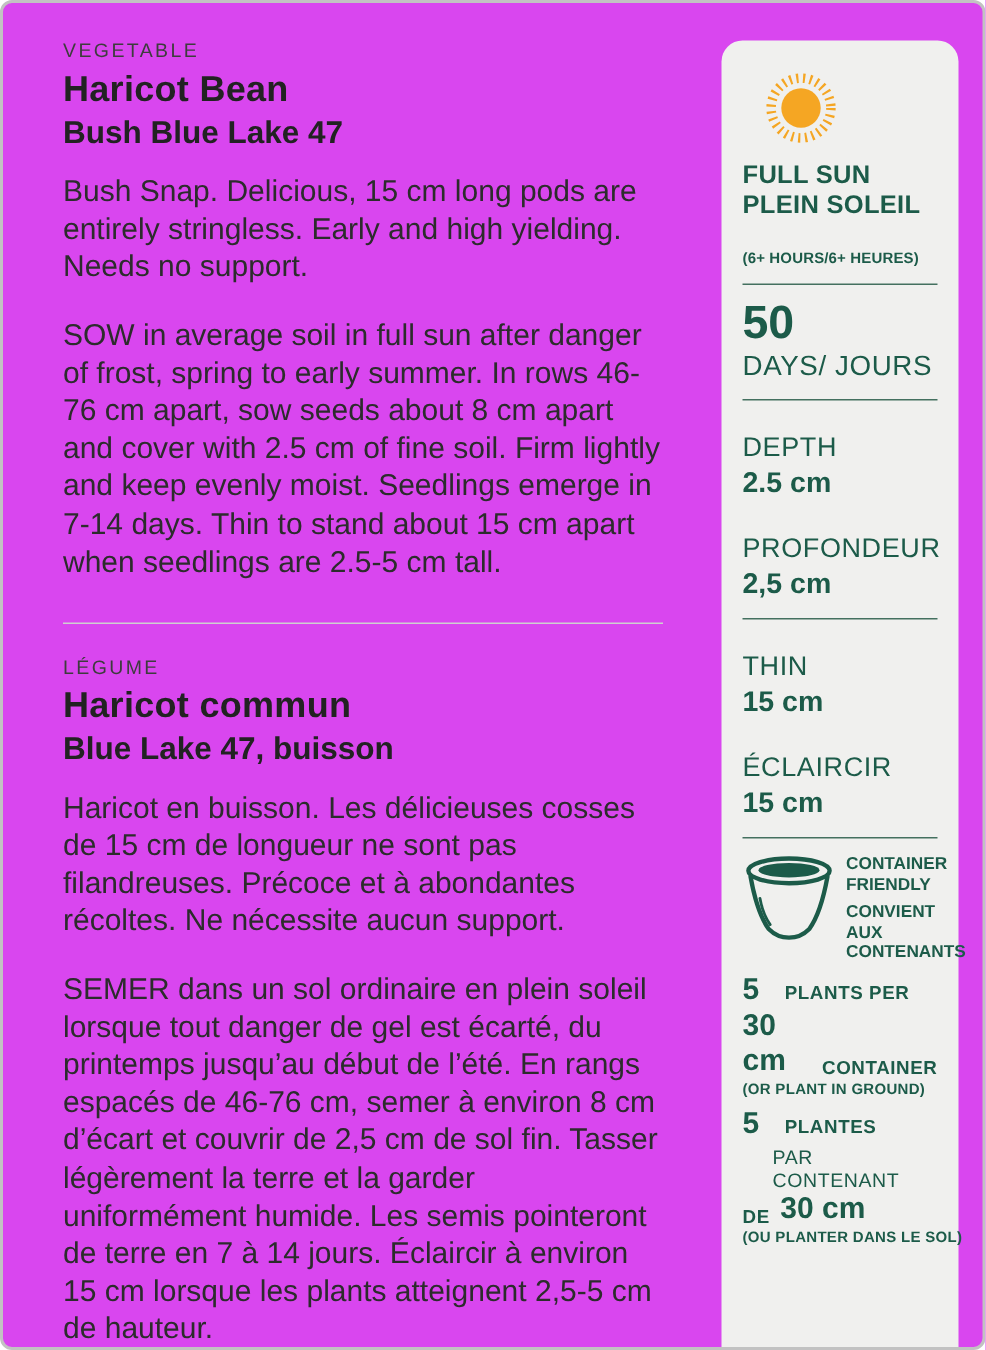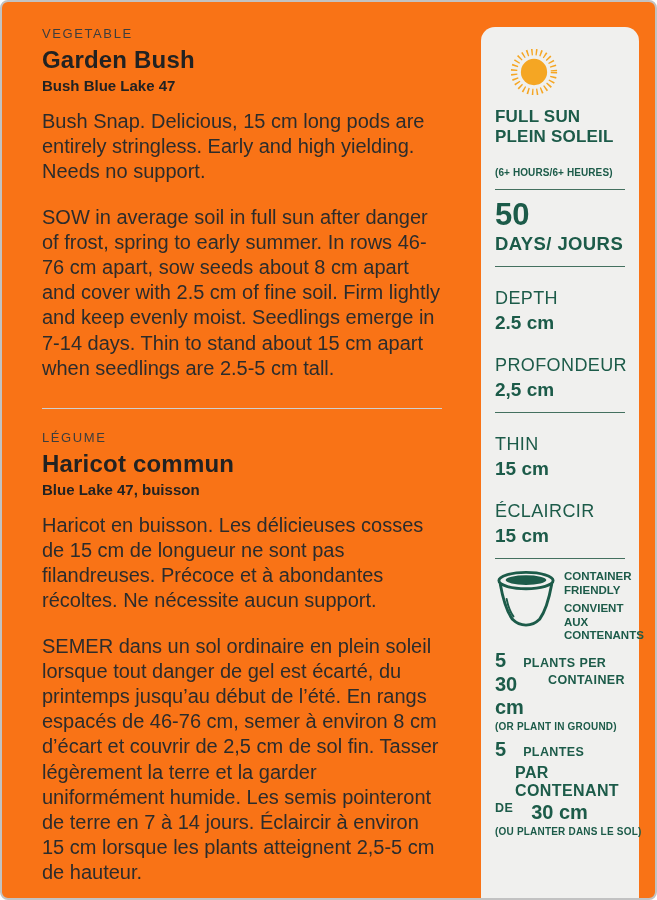--- a/index.html
+++ b/index.html
@@ -2,67 +2,67 @@
 <html style="--green: #1c5b49; --orange: #f5a623; --panel_bg: #f0f0ee; --ink: #2c2c2c; --divider: #cfcfcf; --card_border: #c2c2c2; --sidebar_rule: #44705f;"><head>
 <meta charset="utf-8">
 <style>
   :root{
     --green:#1c5b49; --orange:#f5a623; --panel_bg:#f0f0ee; --ink:#2c2c2c;
     --divider:#cfcfcf; --card_border:#c2c2c2; --sidebar_rule:#44705f;
   }
   *{box-sizing:border-box;}
   body{margin:0;background:#ffffff;font-family:"Liberation Sans",sans-serif;}
   .card{position:relative;width:657px;height:900px;border:2px solid var(--card_border);
-        border-radius:8px;background:#f97316;overflow:hidden;}
+        border-radius:8px;background:#d946ef;overflow:hidden;}
 
   
   .left-col{position:absolute;left:40px;top:24px;width:400px;color:var(--ink);}
   .category{font-size:13px;letter-spacing:1.6px;color:#3d3d3d;}
   .title{font-size:24px;font-weight:bold;margin:5px 0 3px;letter-spacing:0.2px;color:#222;}
-  .variety{font-size:15px;font-weight:bold;color:#222;}
+  .variety{font-size:21px;font-weight:bold;color:#222;}
   .para{font-size:20px;line-height:1.26;margin-top:15px;}
   .section-divider{border:none;border-top:1.5px solid var(--divider);margin:27px 0 21px;}
 
   
   .right-col{position:absolute;top:25px;right:16px;width:158px;}
   .panel{background:var(--panel_bg);border-radius:14px;height:892px;padding:14px 14px 0;color:var(--green);}
   .sun-wrap{margin:2px 0 6px 10px;width:58px;height:58px;}
   .sun-title{font-size:17px;font-weight:bold;line-height:1.18;letter-spacing:0.2px;}
   .sun-hours{font-size:10px;font-weight:bold;margin-top:20px;letter-spacing:0.1px;white-space:nowrap;}
   .rule{border:none;border-top:1.5px solid var(--sidebar_rule);margin:11px 0 9px;}
   .days-value{font-size:31px;font-weight:bold;line-height:1;}
-  .days-label{font-size:18.5px;margin-top:3px;letter-spacing:0.4px;font-weight:bold;}
+  .days-label{font-size:18.5px;margin-top:3px;letter-spacing:0.4px;}
   .spec-label{font-size:18px;letter-spacing:0.4px;margin-top:21px;}
   .spec-label:first-child{margin-top:2px;}
   .spec-value{font-size:19px;font-weight:bold;margin-top:3px;}
   .container-head{display:flex;gap:7px;align-items:flex-start;margin-top:2px;}
   .pot-wrap{width:62px;height:60px;flex:none;}
   .badges{font-size:11.5px;font-weight:bold;line-height:1.18;padding-top:2px;}
   .badge2{margin-top:5px;}
   .qty-row{display:flex;align-items:baseline;gap:17px;margin-top:6px;}
-  .size-row{display:flex;align-items:flex-start;gap:18px;margin-top:1px;}
+  .size-row{display:flex;align-items:flex-end;gap:7px;margin-top:1px;}
   .qty{font-size:20px;font-weight:bold;}
   .qty-label{font-size:12.5px;font-weight:bold;letter-spacing:0.4px;}
-  .full-label{font-size:16px;font-weight:bold;letter-spacing:0.4px;margin-top:3px;padding-left:20px;}
+  .full-label{font-size:13px;font-weight:normal;letter-spacing:0.4px;margin-top:3px;padding-left:20px;}
   .note{font-size:10px;font-weight:bold;letter-spacing:0.2px;margin-top:2px;white-space:nowrap;}
 
   
   .footer{margin-top:31px;padding-left:12px;color:#1c1c1c;}
   .brand{font-size:22px;font-weight:bold;letter-spacing:0.2px;}
   .footer-line{font-size:14px;font-weight:bold;margin-top:2px;line-height:1.2;}
 </style>
 </head>
 <body>
 
 <div class="card">
 
   <div class="left-col">
     <section>
       <div class="category">VEGETABLE</div>
-      <div class="title">Garden Bush</div>
+      <div class="title">Haricot Bean</div>
       <div class="variety">Bush Blue Lake 47</div>
       <p class="para">Bush Snap. Delicious, 15 cm long pods are entirely stringless. Early and high yielding. Needs no support.</p>
       <p class="para">SOW in average soil in full sun after danger of frost, spring to early summer. In rows 46-76 cm apart, sow seeds about 8 cm apart and cover with 2.5 cm of fine soil. Firm lightly and keep evenly moist. Seedlings emerge in 7-14 days. Thin to stand about 15 cm apart when seedlings are 2.5-5 cm tall.</p>
     </section>
 
     <hr class="section-divider">
 
     <section>
       <div class="category">LÉGUME</div>
       <div class="title">Haricot commun</div>

